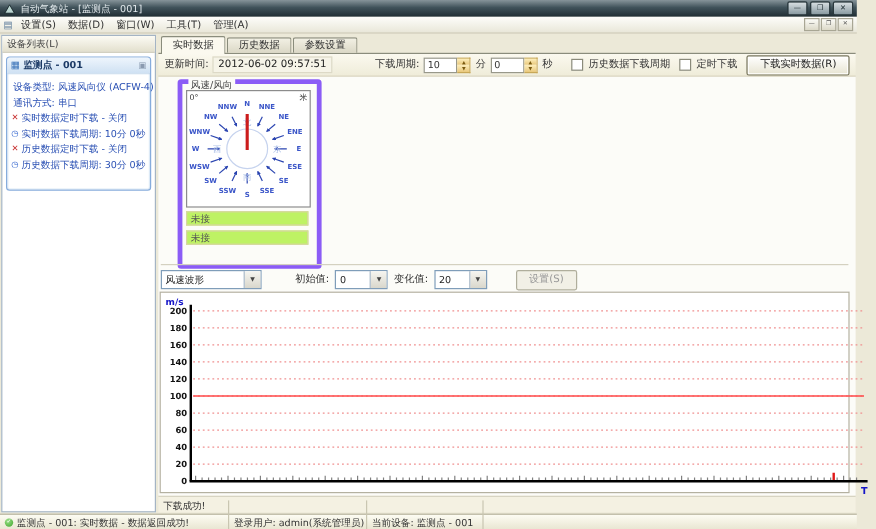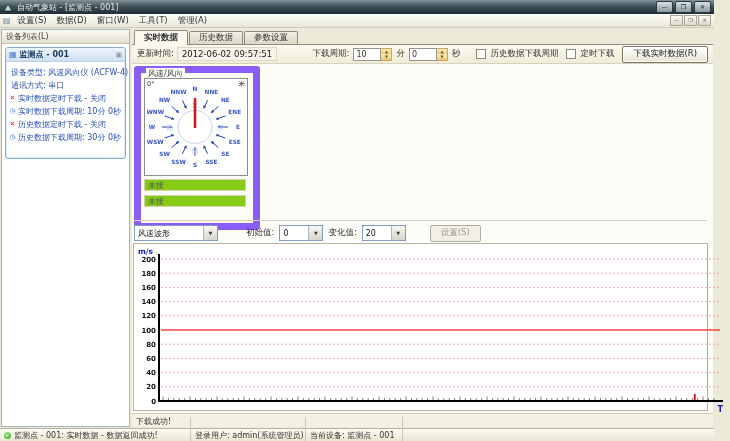--- a/index.html
+++ b/index.html
@@ -48,49 +48,49 @@
   .ic-clock{color:#3a6ad0;font-size:7px;width:7px;text-align:center}
   .ic-none{width:0}
 
   
   .main{flex:1;display:flex;flex-direction:column;margin:1px 1px 1px 2px;min-width:0}
   .tabstrip{height:15px;flex:none;display:flex;align-items:flex-end;padding-left:2px;
             border-bottom:1px solid #8a8c7c}
   .tab{height:12px;display:flex;align-items:center;padding:0 9px;margin-right:1px;font-size:8.5px;
        color:#333;border:1px solid #8a8c7c;border-bottom:none;border-radius:2px 2px 0 0;
        background:linear-gradient(#f2f0e4,#dbd8c6);cursor:pointer}
-  .tab.active{height:14px;background:#fbf9ef;margin-bottom:-1px;font-weight:bold}
+  .tab.active{height:14px;background:#fbf9ef;margin-bottom:-1px;font-weight:normal}
 
   .toolrow{height:18px;flex:none;background:linear-gradient(#fbf9ef,#efecd9);
            border-bottom:1px solid #d6d2bc;display:flex;align-items:center;padding:0 5px;gap:3px;
            font-size:8.5px;color:#333}
   .timebox{background:#f6f4e8;border:1px solid #ddd9c6;padding:1px 4px;font-size:8.5px;color:#222}
   .rightcluster{margin-left:auto;display:flex;align-items:center;gap:4px}
   .spin{display:flex;align-items:stretch;height:13px}
   .spin .val{width:24px;background:#fff;border:1px solid #98988a;font-size:8px;
              display:flex;align-items:center;padding-left:2px}
   .spin .btns{width:10px;display:flex;flex-direction:column;border:1px solid #c8a858;border-left:none}
   .spin .sb{flex:1;background:linear-gradient(#fdeebc,#e9c87c);font-size:4px;line-height:5px;
             text-align:center;color:#7a5a10;cursor:pointer}
   .chk{width:8px;height:8px;background:#fff;border:1px solid #8a8a7a;flex:none;cursor:pointer}
   .cbl{font-size:8.5px;color:#333;margin-right:4px}
   .btn{height:15px;display:flex;align-items:center;padding:0 10px;border:1px solid #78765f;
        border-radius:2px;background:linear-gradient(#ffffff,#e7e4d2);box-shadow:inset 0 0 0 1px #fff;
        font-size:8.5px;color:#222;cursor:pointer}
 
   .content{flex:1;position:relative;background:#fcfcf8;min-height:0}
   
-  .windbox{position:absolute;left:2px;top:2px;width:112px;height:150px;border:7px solid #8b5cf6;
+  .windbox{position:absolute;left:16px;top:2px;width:112px;height:150px;border:4px solid #8b5cf6;
            border-radius:3px}
   .windbox .legend{position:absolute;top:-5px;left:5px;background:#fcfcf8;padding:0 2px;
                    font-size:8px;color:#444}
   .compassbox{position:absolute;left:3px;top:5px;width:102px;height:96px;background:#fff;
               border:1px solid #8c8c8c}
   .cornlab{position:absolute;font-size:6.5px;color:#333;z-index:2}
-  .yfield{position:absolute;left:3px;width:102px;height:12px;background:#84cc16;
+  .yfield{position:absolute;left:3px;width:102px;height:12px;background:#bef264;
           border:1px solid #d8d4a4;font-size:8px;color:#555;display:flex;align-items:center;
           padding-left:3px;box-sizing:border-box}
   .divider{position:absolute;left:2px;right:6px;top:156px;border-top:1px solid #d4d1c0}
 
   .ctrlrow{position:absolute;left:2px;right:20px;top:161px;height:16px;display:flex;
            align-items:center;gap:5px;font-size:8.5px;color:#333}
   .sel{height:14px;background:#fff;border:1px solid #7f9db9;display:flex;align-items:center;
        font-size:8px;color:#222;cursor:pointer}
   .sel .txt{flex:1;padding-left:3px;white-space:nowrap;overflow:hidden}
   .sel .arr{width:13px;align-self:stretch;border-left:1px solid #a8b8c8;

